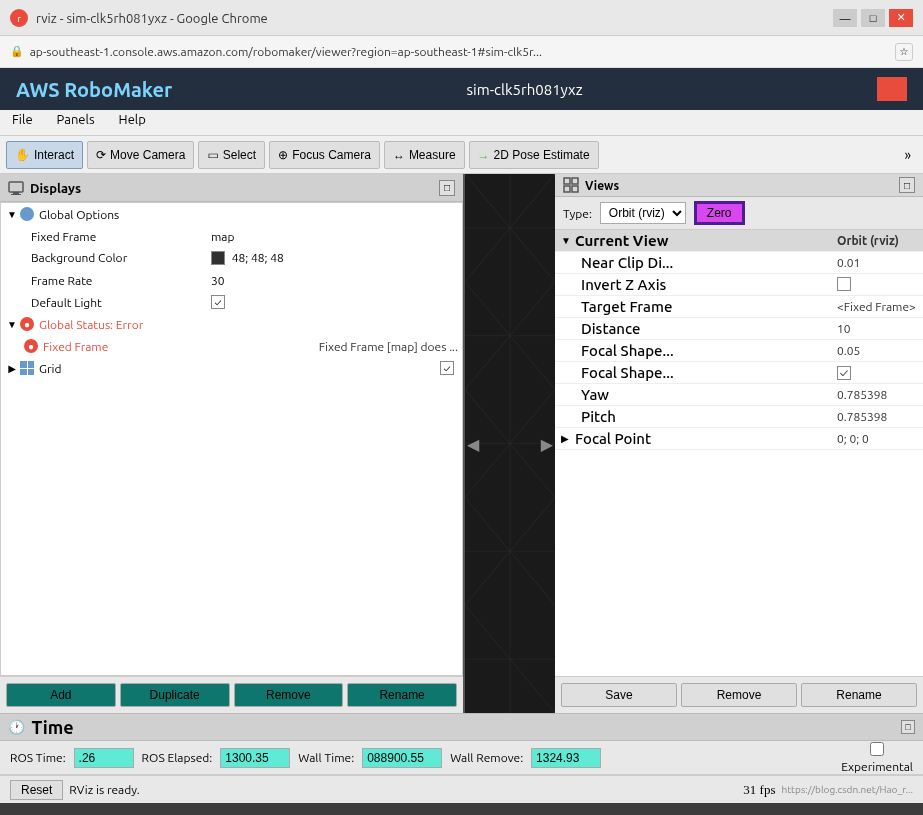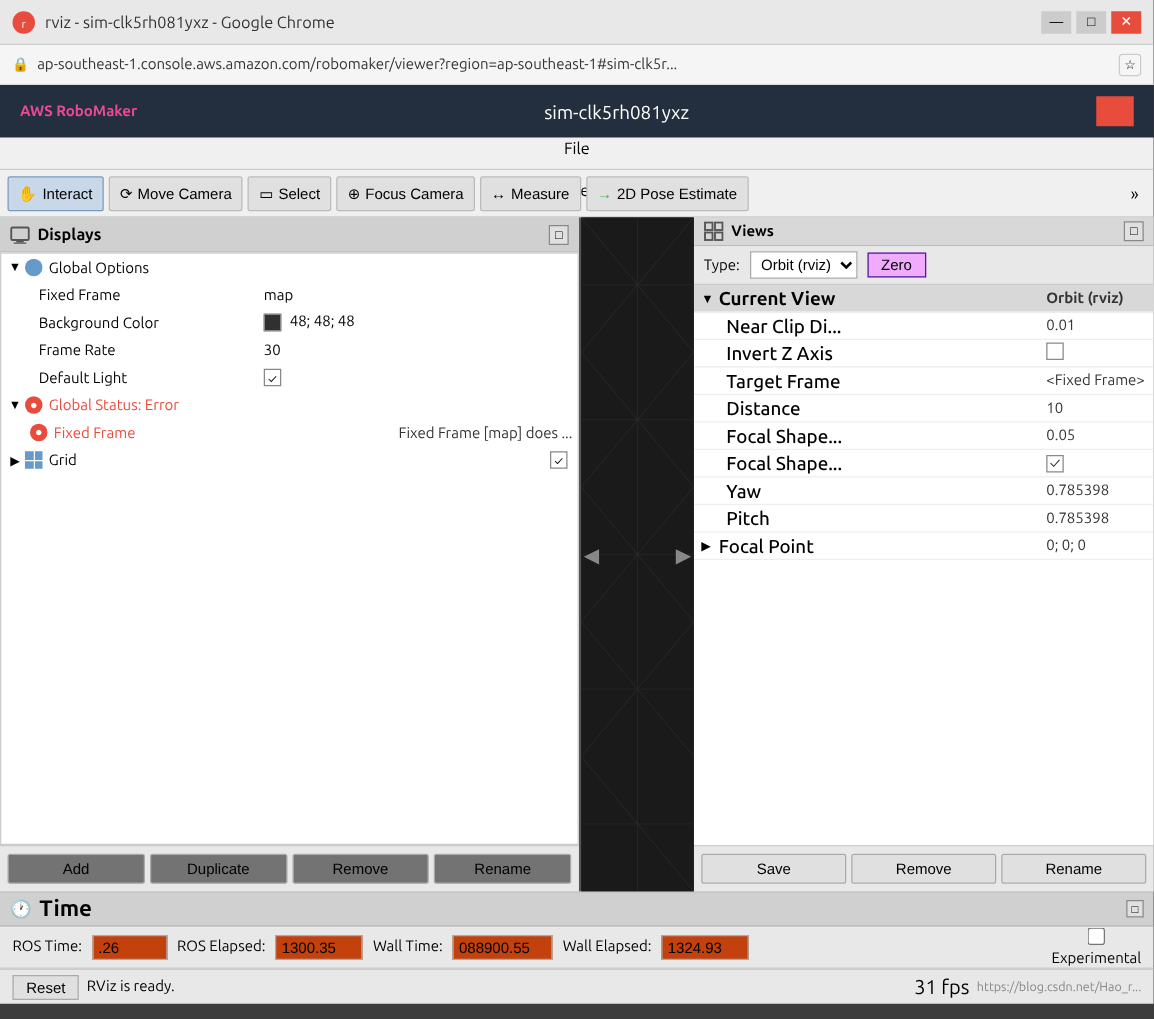--- a/index.html
+++ b/index.html
@@ -13,26 +13,26 @@
     .title-bar-btn { width: 24px; height: 18px; background: #ccc; border: none; cursor: pointer; font-size: 11px; display: flex; align-items: center; justify-content: center; }
 
     
     .address-bar { background: #f5f5f5; height: 32px; display: flex; align-items: center; padding: 0 10px; border-bottom: 1px solid #ddd; gap: 6px; }
     .address-lock { font-size: 11px; color: #555; }
     .address-text { font-size: 12px; color: #333; flex: 1; }
     .address-icon { width: 18px; height: 18px; border: 1px solid #ccc; border-radius: 3px; display: flex; align-items: center; justify-content: center; font-size: 10px; cursor: pointer; }
 
     
     .aws-header { background: #232f3e; height: 42px; display: flex; align-items: center; padding: 0 16px; color: white; justify-content: space-between; }
-    .aws-brand { font-size: 12px; font-weight: bold; color: #ec4899; }
+    .aws-brand { font-size: 20px; font-weight: bold; color: #7dd3fc; }
     .aws-sim-title { font-size: 15px; color: white; }
     .aws-header-right { width: 30px; height: 24px; background: #e74c3c; }
 
     
-    .menu-bar { background: #f0f0f0; height: 26px; display: flex; align-items: center; padding: 0 8px; border-bottom: 1px solid #ccc; gap: 16px; flex-direction: column; }
+    .menu-bar { background: #f0f0f0; height: 26px; display: flex; align-items: flex-start; padding: 0 8px; border-bottom: 1px solid #ccc; gap: 16px; }
     .menu-item { font-size: 13px; cursor: pointer; padding: 2px 4px; }
 
     
     .toolbar { background: #f0f0f0; height: 38px; display: flex; align-items: center; padding: 0 6px; border-bottom: 1px solid #ccc; gap: 4px; }
     .toolbar-btn { display: flex; align-items: center; gap: 4px; padding: 3px 8px; border: 1px solid #bbb; background: #e0e0e0; cursor: pointer; font-size: 12px; height: 28px; border-radius: 2px; }
     .toolbar-btn.active { background: #c8d8e8; border-color: #7a9abc; }
     .toolbar-more { margin-left: auto; font-size: 14px; cursor: pointer; padding: 2px 6px; }
 
     
     .main-content { display: flex; height: calc(815px - 36px - 32px - 42px - 26px - 38px - 70px - 32px); }
@@ -56,63 +56,63 @@
     .color-swatch { width: 14px; height: 14px; display: inline-block; margin-right: 4px; vertical-align: middle; }
     .checkbox-val { width: 14px; height: 14px; border: 1px solid #888; background: white; display: inline-flex; align-items: center; justify-content: center; font-size: 10px; }
     .error-text { color: #e74c3c; font-size: 12px; }
     .fixed-frame-error { color: #e74c3c; font-size: 12px; }
     .tree-row-two-col { display: flex; align-items: center; width: 100%; }
     .tree-key-col { width: 180px; }
     .tree-val-col { flex: 1; }
 
     
     .panel-buttons { display: flex; gap: 4px; padding: 6px; background: #e8e8e8; border-top: 1px solid #ccc; }
-    .panel-btn { flex: 1; padding: 4px 16px; border: 1px solid #aaa; background: #737373; cursor: pointer; font-size: 12px; text-align: center; border-radius: 2px; }
+    .panel-btn { flex: 1; padding: 4px 16px; border: 1px solid #aaa; background: #0f766e; cursor: pointer; font-size: 12px; text-align: center; border-radius: 2px; }
 
     
     .center-viewer { width: 90px; background: #2a2a2a; display: flex; flex-direction: column; position: relative; }
     .viewer-canvas { flex: 1; background: #1a1a1a; position: relative; overflow: hidden; }
     .viewer-arrow-left { position: absolute; left: 2px; top: 50%; transform: translateY(-50%); color: #888; font-size: 16px; cursor: pointer; }
     .viewer-arrow-right { position: absolute; right: 2px; top: 50%; transform: translateY(-50%); color: #888; font-size: 16px; cursor: pointer; }
 
     
     .right-panel { flex: 1; background: #f5f5f5; display: flex; flex-direction: column; }
     .views-header { display: flex; align-items: center; padding: 3px 8px; background: #d0d0d0; border-bottom: 1px solid #bbb; }
     .views-type-row { display: flex; align-items: center; padding: 4px 8px; background: #e8e8e8; border-bottom: 1px solid #ccc; gap: 8px; font-size: 12px; }
     .views-select { height: 22px; border: 1px solid #aaa; background: white; padding: 0 4px; font-size: 12px; }
-    .views-zero-btn { padding: 2px 10px; border: 1px solid #4c1d95; background: #f0abfc; cursor: pointer; font-size: 12px; }
+    .views-zero-btn { padding: 2px 10px; border: 3px solid #4c1d95; background: #d946ef; cursor: pointer; font-size: 12px; }
     .views-content { flex: 1; overflow-y: auto; background: white; }
     .prop-row { display: flex; align-items: center; padding: 2px 6px; border-bottom: 1px solid #eee; min-height: 20px; }
     .prop-indent { display: inline-block; width: 20px; }
     .prop-arrow { width: 14px; cursor: pointer; font-size: 10px; }
     .prop-key { flex: 1; font-size: 15px; font-weight: 500; }
     .prop-val { font-size: 12px; color: #333; min-width: 80px; }
     .prop-check { width: 14px; height: 14px; border: 1px solid #888; background: white; display: inline-flex; align-items: center; justify-content: center; }
     .views-buttons { display: flex; gap: 4px; padding: 6px; background: #e8e8e8; border-top: 1px solid #ccc; }
     .views-btn { flex: 1; padding: 4px 0; border: 1px solid #aaa; background: #e0e0e0; cursor: pointer; font-size: 12px; text-align: center; border-radius: 2px; }
     .section-header { background: #d8d8d8; font-weight: bold; }
 
     
     .time-bar { background: #d0d0d0; height: 28px; display: flex; align-items: center; padding: 0 8px; border-top: 1px solid #bbb; border-bottom: 1px solid #bbb; gap: 6px; }
     .time-bar-icon { font-size: 14px; }
     .time-label { font-size: 18px; font-weight: bold; }
     .time-panel-close { margin-left: auto; width: 14px; height: 14px; border: 1px solid #888; background: #e0e0e0; display: flex; align-items: center; justify-content: center; font-size: 9px; cursor: pointer; }
 
     
     .time-values { background: #e8e8e8; height: 34px; display: flex; align-items: center; padding: 0 10px; gap: 8px; border-bottom: 1px solid #ccc; }
     .time-field-label { font-size: 12px; }
-    .time-field-value { height: 20px; border: 1px solid #aaa; background: #c2410c; padding: 0 4px; font-size: 12px; min-width: 60px; }
+    .time-field-value { height: 20px; border: 1px solid #aaa; background: #5eead4; padding: 0 4px; font-size: 12px; min-width: 60px; }
     .time-experimental { display: flex; align-items: center; gap: 4px; margin-left: auto; flex-direction: column; }
     .time-checkbox { width: 14px; height: 14px; }
 
     
     .status-bar { background: #e8e8e8; height: 28px; display: flex; align-items: center; padding: 0 10px; gap: 6px; border-top: 1px solid #ccc; }
     .status-reset-btn { padding: 2px 10px; border: 1px solid #aaa; background: #e0e0e0; cursor: pointer; font-size: 12px; }
     .status-text { font-size: 12px; }
-    .status-fps { margin-left: auto; font-size: 16px; }
+    .status-fps { margin-left: auto; font-size: 13px; font-family: Liberation Serif, serif; }
     .status-url { font-size: 10px; color: #888; }
 
     
     .viewer-grid-svg { position: absolute; top: 0; left: 0; width: 100%; height: 100%; opacity: 0.3; }
   </style>
 </head>
 <body>
 
 <div class="title-bar">
   <div class="title-bar-icon">
@@ -391,21 +391,21 @@
   <div class="time-panel-close">□</div>
 </div>
 
 <div class="time-values">
   <span class="time-field-label">ROS Time:</span>
   <input class="time-field-value" value=".26" style="width: 40px;">
   <span class="time-field-label">ROS Elapsed:</span>
   <input class="time-field-value" value="1300.35" style="width: 70px;">
   <span class="time-field-label">Wall Time:</span>
   <input class="time-field-value" value="088900.55" style="width: 80px;">
-  <span class="time-field-label">Wall Elapsed:</span>
+  <span class="time-field-label">Wall Remove:</span>
   <input class="time-field-value" value="1324.93" style="width: 70px;">
   <div class="time-experimental">
     <input type="checkbox" class="time-checkbox" style="">
     <span>Experimental</span>
   </div>
 </div>
 
 <div class="status-bar">
   <button class="status-reset-btn">Reset</button>
   <span class="status-text">RViz is ready.</span>

